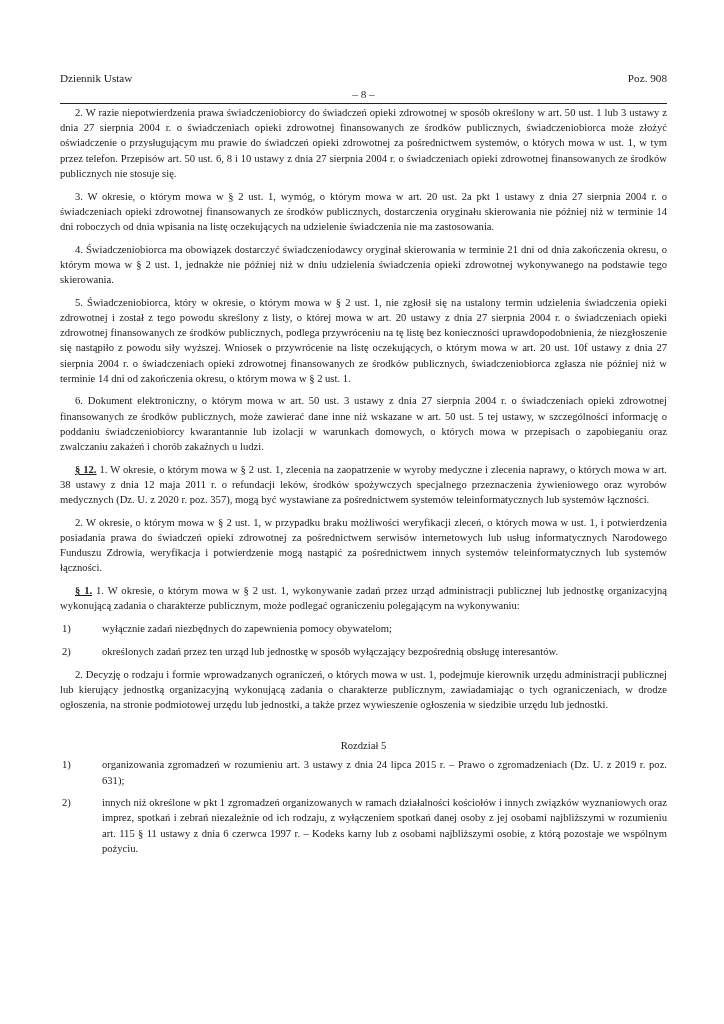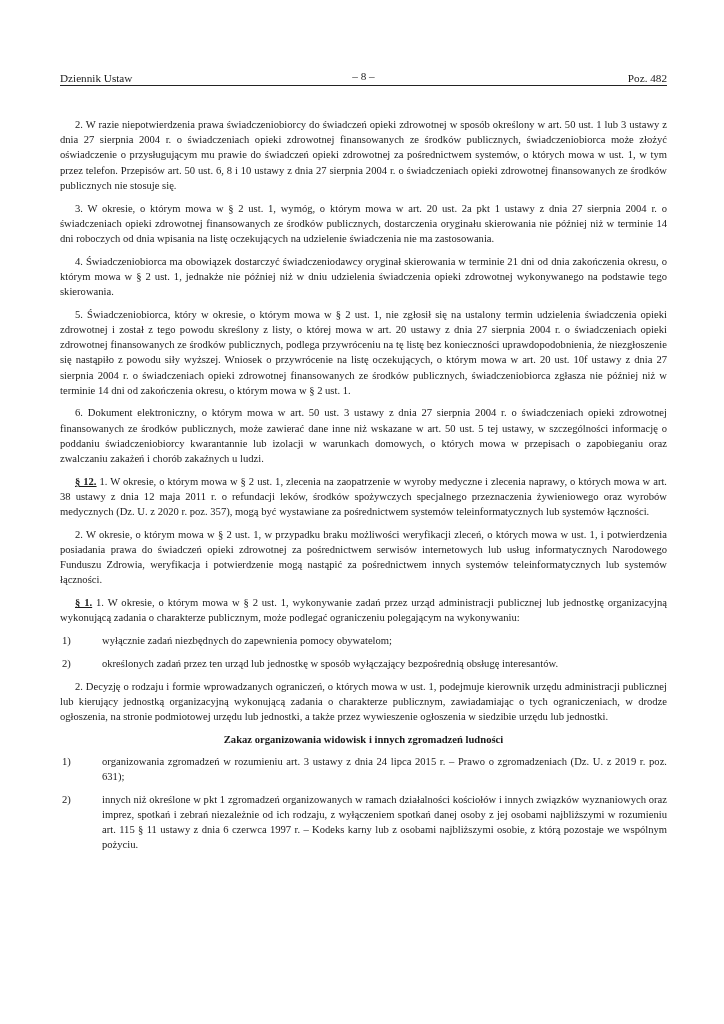--- a/index.html
+++ b/index.html
@@ -1,39 +1,39 @@
 <!DOCTYPE html>
 <html><head>
 <meta charset="utf-8">
 <style>
   html, body { margin: 0; padding: 0; background: #ffffff; }
   body { width: 724px; height: 1024px; position: relative; overflow: hidden;
          font-family: "Liberation Serif", serif; color: #1a1a1a; }
   .page { position: absolute; left: 60px; top: 72px; width: 607px; }
   .header { display: flex; justify-content: space-between; align-items: flex-start;
-            font-size: 11.2px; line-height: 13px; padding-bottom: 0;
+            font-size: 11.2px; line-height: 13px; padding-bottom: 18px;
             border-bottom: 1.2px solid #222; position: relative; }
   .header .center { position: absolute; left: 0; right: 0; text-align: center; bottom: 2px; }
-  .body { margin-top: 31px; font-size: 10.6px; line-height: 15.2px; text-align: justify; }
+  .body { margin-top: 1px; font-size: 10.6px; line-height: 15.2px; text-align: justify; }
   p { margin: 0 0 7.5px 0; text-indent: 15px; }
   .sect { font-weight: bold; text-decoration: underline; }
   .item { display: flex; margin: 0 0 7.5px 0; }
   .item .num { width: 42px; flex: 0 0 42px; padding-left: 2px; box-sizing: border-box; }
   .item .txt { flex: 1; text-align: justify; }
   .chapter { text-align: center; margin: 26px 0 4px 0; }
   .chapter-title { text-align: center; font-weight: bold; margin: 0 0 7px 0; }
 </style>
 </head>
 <body>
 
 <div class="page">
   <div class="header">
     <span>Dziennik Ustaw</span>
     <span class="center">– 8 –</span>
-    <span>Poz. 482</span>
+    <span>Poz. 908</span>
   </div>
 
   <div class="body">
     <p>2. W razie niepotwierdzenia prawa świadczeniobiorcy do świadczeń opieki zdrowotnej w sposób określony w art. 50 ust. 1 lub 3 ustawy z dnia 27 sierpnia 2004 r. o świadczeniach opieki zdrowotnej finansowanych ze środków publicznych, świadczeniobiorca może złożyć oświadczenie o przysługującym mu prawie do świadczeń opieki zdrowotnej za pośrednictwem systemów, o których mowa w ust. 1, w tym przez telefon. Przepisów art. 50 ust. 6, 8 i 10 ustawy z dnia 27 sierpnia 2004 r. o świadczeniach opieki zdrowotnej finansowanych ze środków publicznych nie stosuje się.</p>
     <p>3. W okresie, o którym mowa w § 2 ust. 1, wymóg, o którym mowa w art. 20 ust. 2a pkt 1 ustawy z dnia 27 sierpnia 2004 r. o świadczeniach opieki zdrowotnej finansowanych ze środków publicznych, dostarczenia oryginału skierowania nie później niż w terminie 14 dni roboczych od dnia wpisania na listę oczekujących na udzielenie świadczenia nie ma zastosowania.</p>
     <p>4. Świadczeniobiorca ma obowiązek dostarczyć świadczeniodawcy oryginał skierowania w terminie 21 dni od dnia zakończenia okresu, o którym mowa w § 2 ust. 1, jednakże nie później niż w dniu udzielenia świadczenia opieki zdrowotnej wykonywanego na podstawie tego skierowania.</p>
     <p>5. Świadczeniobiorca, który w okresie, o którym mowa w § 2 ust. 1, nie zgłosił się na ustalony termin udzielenia świadczenia opieki zdrowotnej i został z tego powodu skreślony z listy, o której mowa w art. 20 ustawy z dnia 27 sierpnia 2004 r. o świadczeniach opieki zdrowotnej finansowanych ze środków publicznych, podlega przywróceniu na tę listę bez konieczności uprawdopodobnienia, że niezgłoszenie się nastąpiło z powodu siły wyższej. Wniosek o przywrócenie na listę oczekujących, o którym mowa w art. 20 ust. 10f ustawy z dnia 27 sierpnia 2004 r. o świadczeniach opieki zdrowotnej finansowanych ze środków publicznych, świadczeniobiorca zgłasza nie później niż w terminie 14 dni od zakończenia okresu, o którym mowa w § 2 ust. 1.</p>
     <p>6. Dokument elektroniczny, o którym mowa w art. 50 ust. 3 ustawy z dnia 27 sierpnia 2004 r. o świadczeniach opieki zdrowotnej finansowanych ze środków publicznych, może zawierać dane inne niż wskazane w art. 50 ust. 5 tej ustawy, w szczególności informację o poddaniu świadczeniobiorcy kwarantannie lub izolacji w warunkach domowych, o których mowa w przepisach o zapobieganiu oraz zwalczaniu zakażeń i chorób zakaźnych u ludzi.</p>
 
     <p><span class="sect">§ 12.</span><span> 1. W okresie, o którym mowa w § 2 ust. 1, zlecenia na zaopatrzenie w wyroby medyczne i zlecenia naprawy, o których mowa w art. 38 ustawy z dnia 12 maja 2011 r. o refundacji leków, środków spożywczych specjalnego przeznaczenia żywieniowego oraz wyrobów medycznych (Dz. U. z 2020 r. poz. 357), mogą być wystawiane za pośrednictwem systemów teleinformatycznych lub systemów łączności.</span></p>
@@ -43,21 +43,21 @@
     <div class="item">
       <span class="num">1)</span>
       <span class="txt">wyłącznie zadań niezbędnych do zapewnienia pomocy obywatelom;</span>
     </div>
     <div class="item">
       <span class="num">2)</span>
       <span class="txt">określonych zadań przez ten urząd lub jednostkę w sposób wyłączający bezpośrednią obsługę interesantów.</span>
     </div>
     <p>2. Decyzję o rodzaju i formie wprowadzanych ograniczeń, o których mowa w ust. 1, podejmuje kierownik urzędu administracji publicznej lub kierujący jednostką organizacyjną wykonującą zadania o charakterze publicznym, zawiadamiając o tych ograniczeniach, w drodze ogłoszenia, na stronie podmiotowej urzędu lub jednostki, a także przez wywieszenie ogłoszenia w siedzibie urzędu lub jednostki.</p>
 
-    <div class="chapter-title">Zakaz organizowania widowisk i innych zgromadzeń ludności</div>
+    <div class="chapter">Rozdział 5</div>
 
     <div class="item">
       <span class="num">1)</span>
       <span class="txt">organizowania zgromadzeń w rozumieniu art. 3 ustawy z dnia 24 lipca 2015 r. – Prawo o zgromadzeniach (Dz. U. z 2019 r. poz. 631);</span>
     </div>
     <div class="item">
       <span class="num">2)</span>
       <span class="txt">innych niż określone w pkt 1 zgromadzeń organizowanych w ramach działalności kościołów i innych związków wyznaniowych oraz imprez, spotkań i zebrań niezależnie od ich rodzaju, z wyłączeniem spotkań danej osoby z jej osobami najbliższymi w rozumieniu art. 115 § 11 ustawy z dnia 6 czerwca 1997 r. – Kodeks karny lub z osobami najbliższymi osobie, z którą pozostaje we wspólnym pożyciu.</span>
     </div>
   </div>

